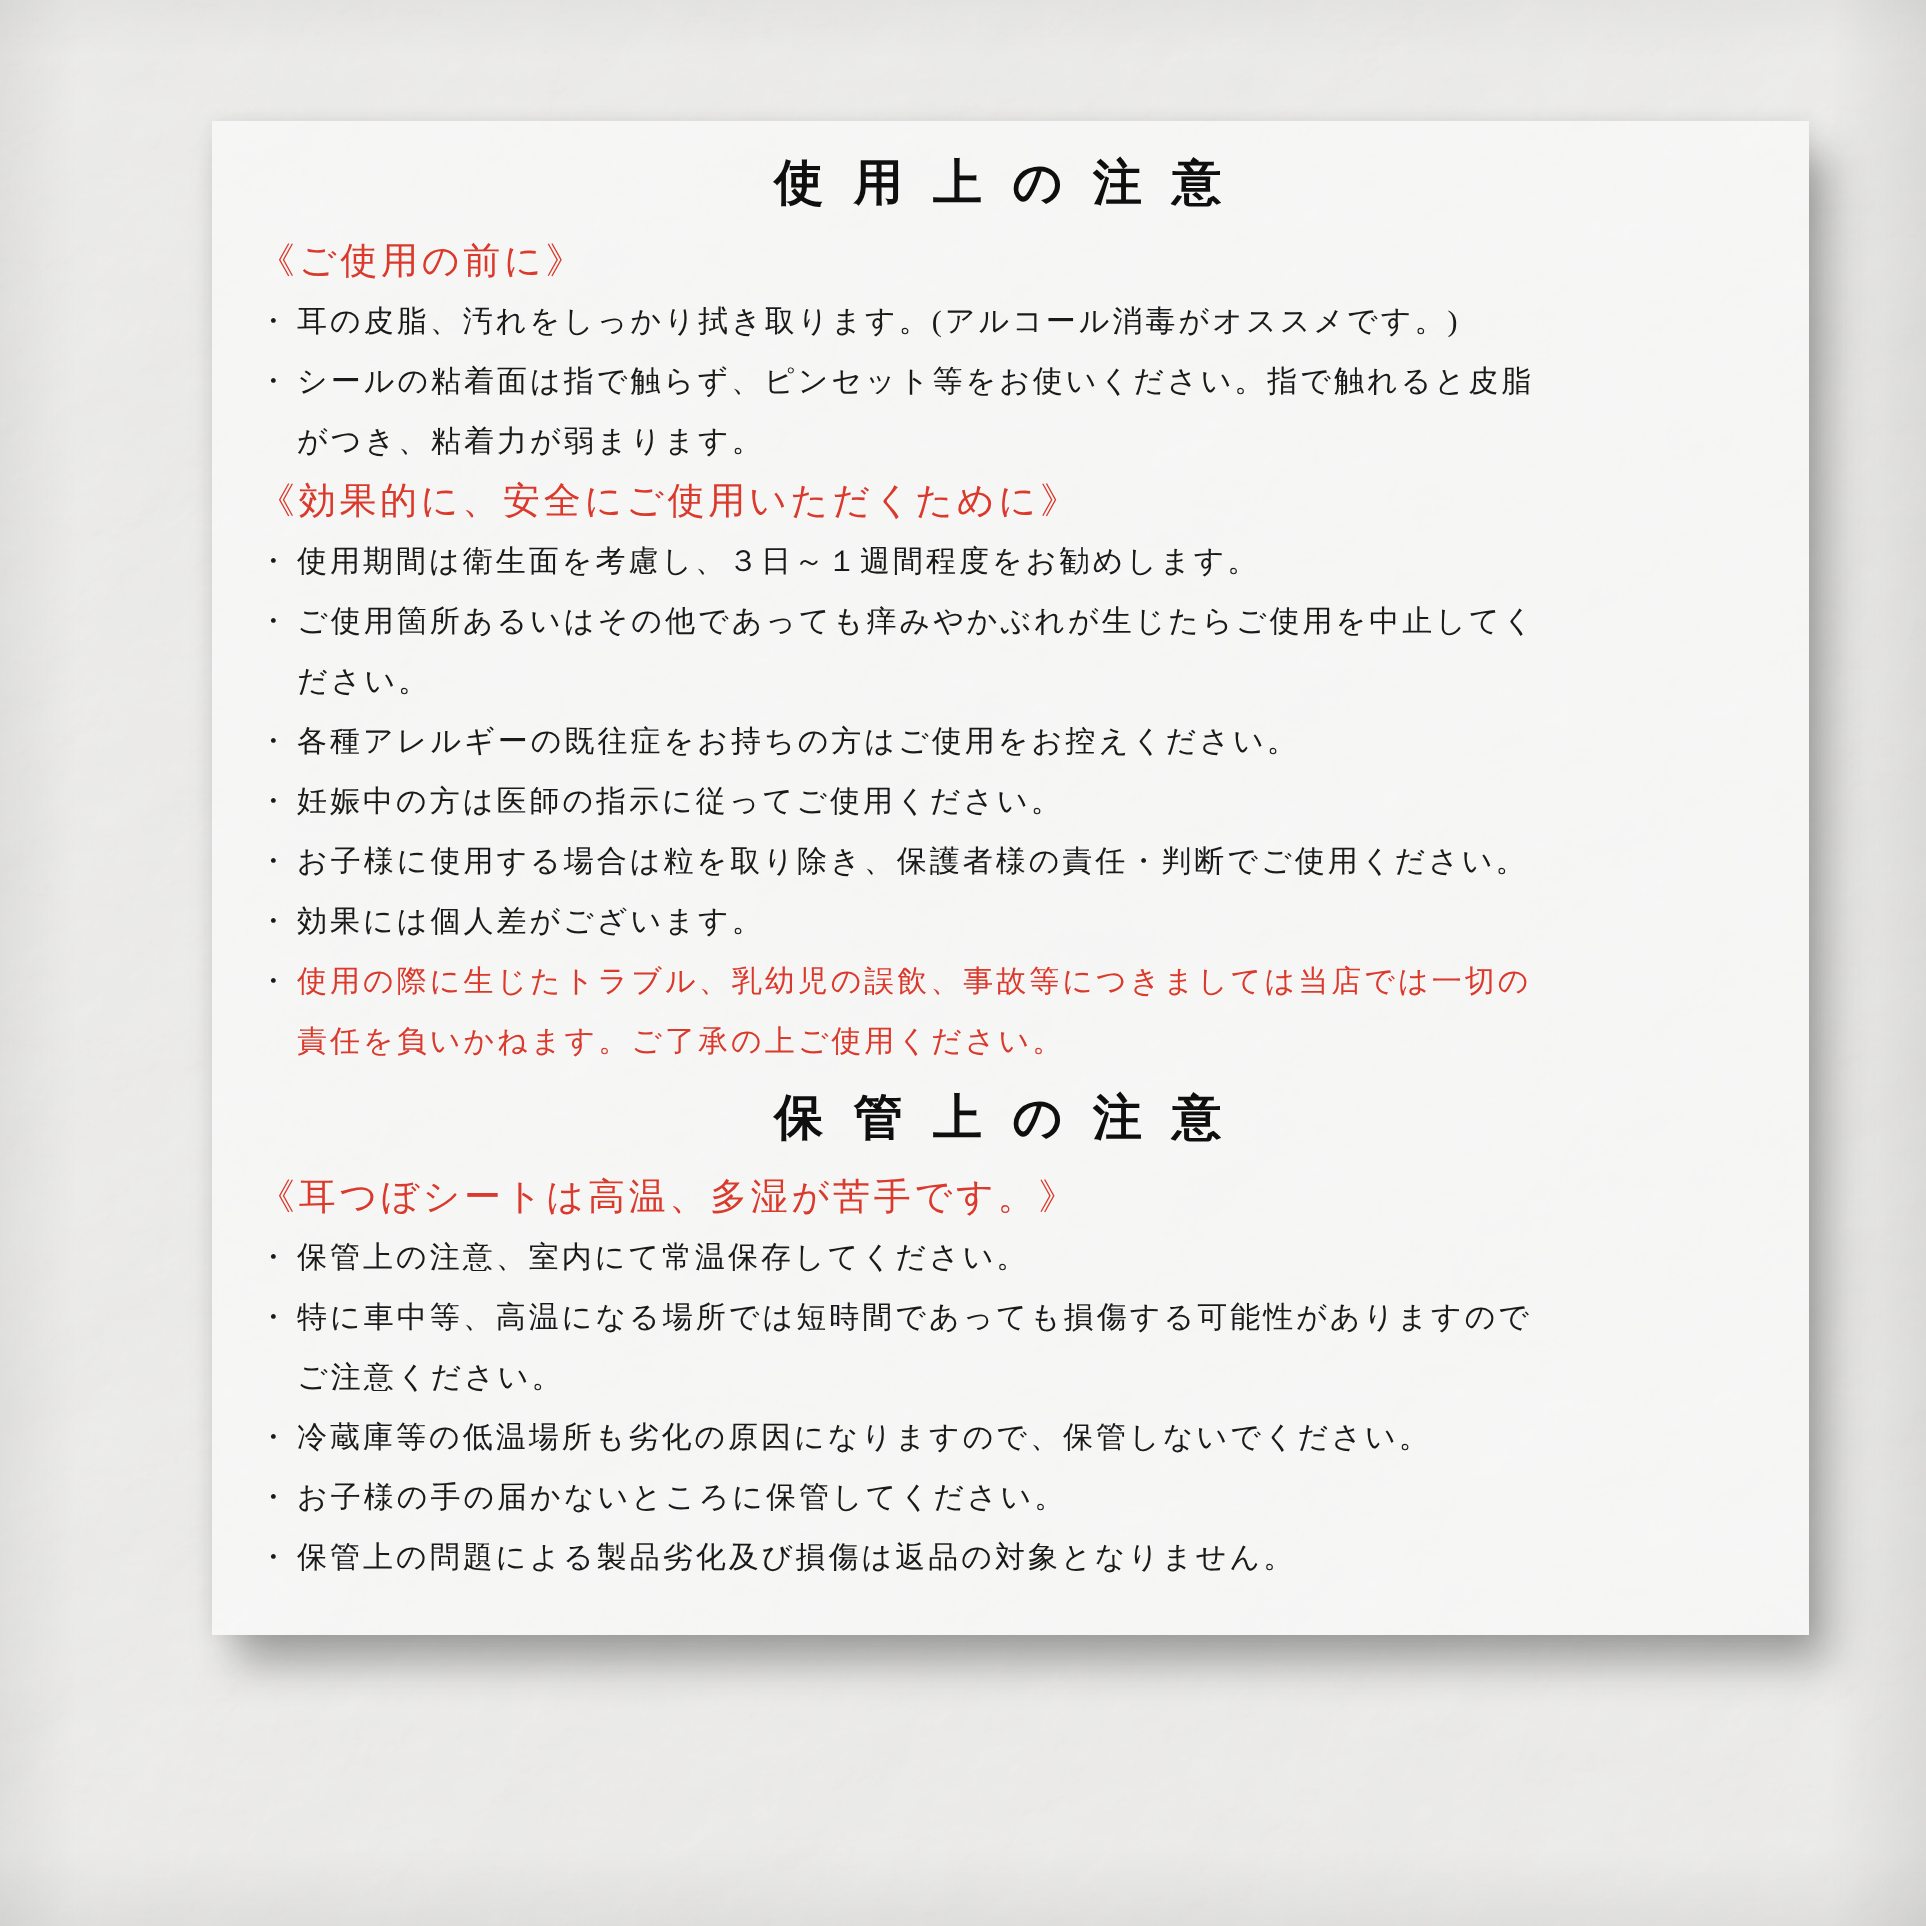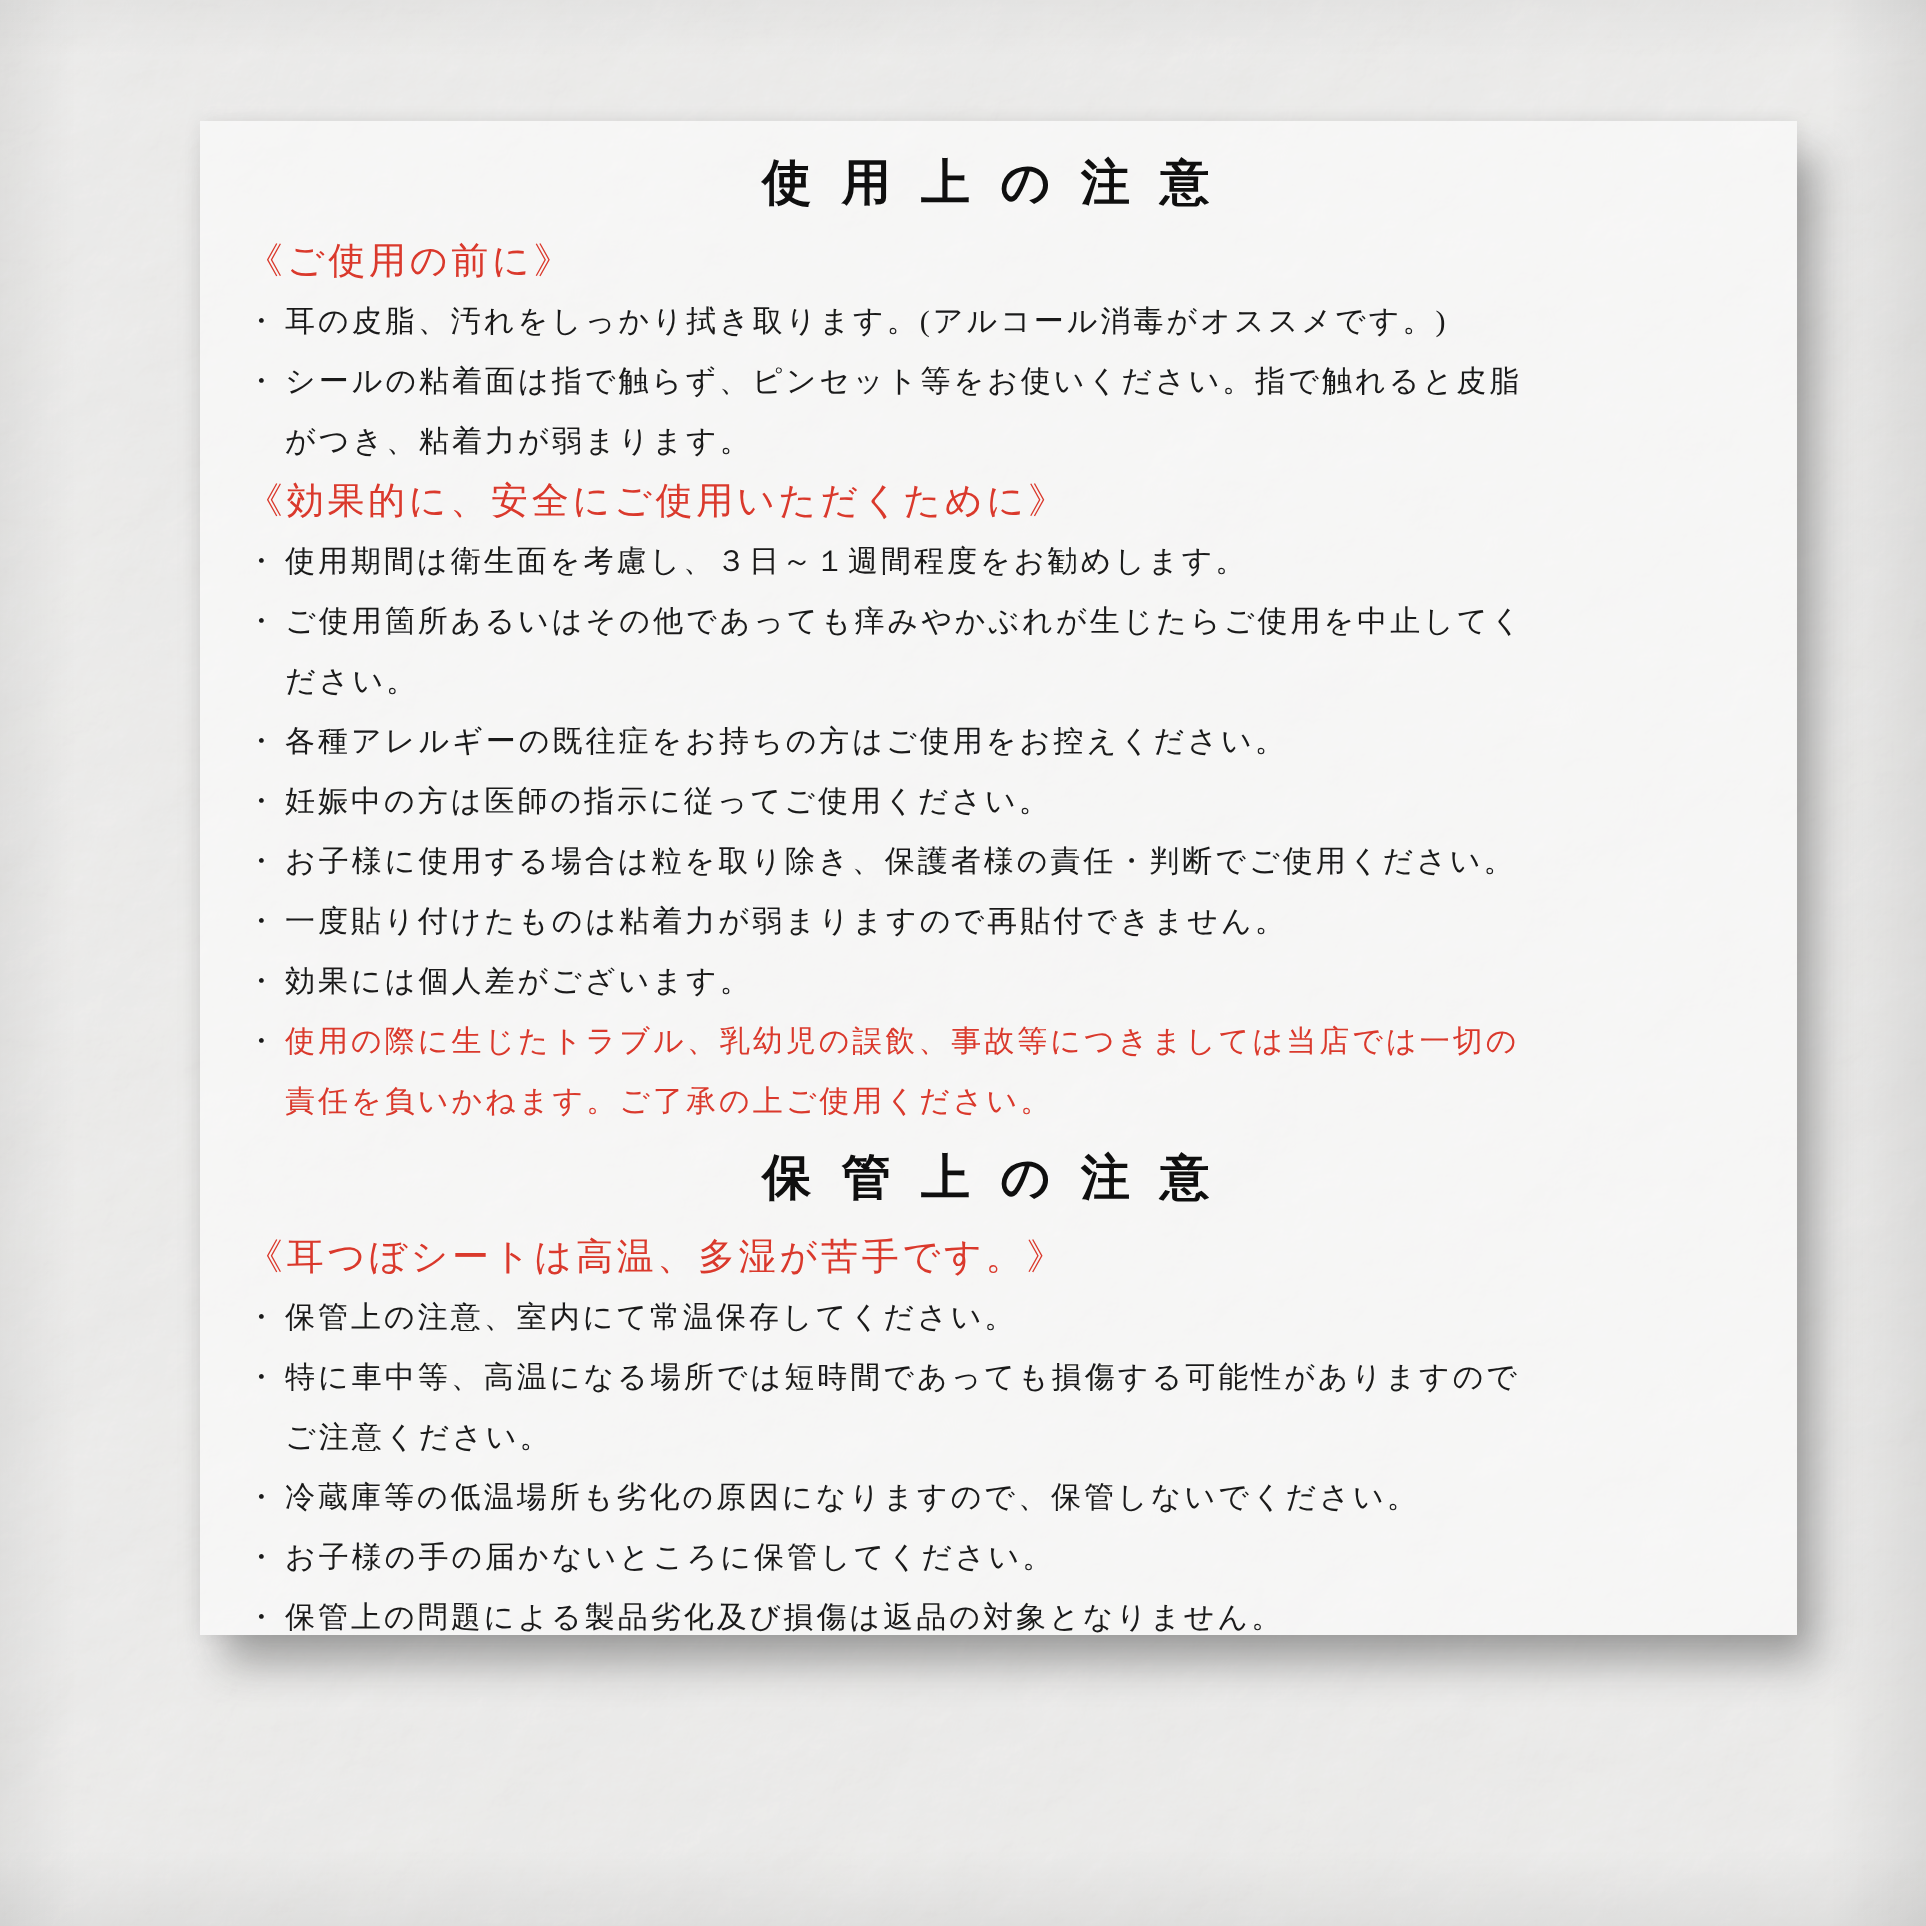--- a/index.html
+++ b/index.html
@@ -31,21 +31,21 @@
     left: 0; top: 0;
     width: 1926px; height: 1926px;
     background:
       linear-gradient(to right, rgba(0,0,0,0.05) 0%, rgba(0,0,0,0) 4%, rgba(0,0,0,0) 95%, rgba(0,0,0,0.07) 100%),
       linear-gradient(to bottom, rgba(0,0,0,0.03) 0%, rgba(0,0,0,0) 3%, rgba(0,0,0,0) 96%, rgba(0,0,0,0.05) 100%);
     pointer-events: none;
   }
   
   .card {
     position: absolute;
-    left: 200px;
+    left: 212px;
     top: 121px;
     width: 1597px;
     height: 1514px;
     box-sizing: border-box;
     padding: 34px 41px 36px 46px;
     background: rgba(255,255,255,0.56);
     box-shadow:
       21.4px 31px 39px -2.9px rgba(40,40,40,0.38),
       0 0 18.5px rgba(0,0,0,0.07);
     overflow: hidden;
@@ -128,21 +128,20 @@
           <div class="line bullet"><span class="dot">・</span><span class="txt">耳の皮脂、汚れをしっかり拭き取ります。(アルコール消毒がオススメです。)</span></div>
           <div class="line bullet"><span class="dot">・</span><span class="txt">シールの粘着面は指で触らず、ピンセット等をお使いください。指で触れると皮脂</span></div>
           <div class="line cont"><span class="txt">がつき、粘着力が弱まります。</span></div>
           <div class="line heading"><span class="txt">《効果的に、安全にご使用いただくために》</span></div>
           <div class="line bullet"><span class="dot">・</span><span class="txt">使用期間は衛生面を考慮し、３日～１週間程度をお勧めします。</span></div>
           <div class="line bullet"><span class="dot">・</span><span class="txt">ご使用箇所あるいはその他であっても痒みやかぶれが生じたらご使用を中止してく</span></div>
           <div class="line cont"><span class="txt">ださい。</span></div>
           <div class="line bullet"><span class="dot">・</span><span class="txt">各種アレルギーの既往症をお持ちの方はご使用をお控えください。</span></div>
           <div class="line bullet"><span class="dot">・</span><span class="txt">妊娠中の方は医師の指示に従ってご使用ください。</span></div>
           <div class="line bullet"><span class="dot">・</span><span class="txt">お子様に使用する場合は粒を取り除き、保護者様の責任・判断でご使用ください。</span></div>
-          <div class="line bullet"><span class="dot">・</span><span class="txt">一度貼り付けたものは粘着力が弱まりますので再貼付できません。</span></div>
           <div class="line bullet"><span class="dot">・</span><span class="txt">効果には個人差がございます。</span></div>
           <div class="line bullet-red"><span class="dot">・</span><span class="txt">使用の際に生じたトラブル、乳幼児の誤飲、事故等につきましては当店では一切の</span></div>
           <div class="line cont-red"><span class="txt">責任を負いかねます。ご了承の上ご使用ください。</span></div>
         </div>
     </section>
 
     <section>
       <h1 class="sec-title storage">保管上の注意</h1>
       <div class="lines" id="storage-lines">
           <div class="line heading"><span class="txt">《耳つぼシートは高温、多湿が苦手です。》</span></div>

